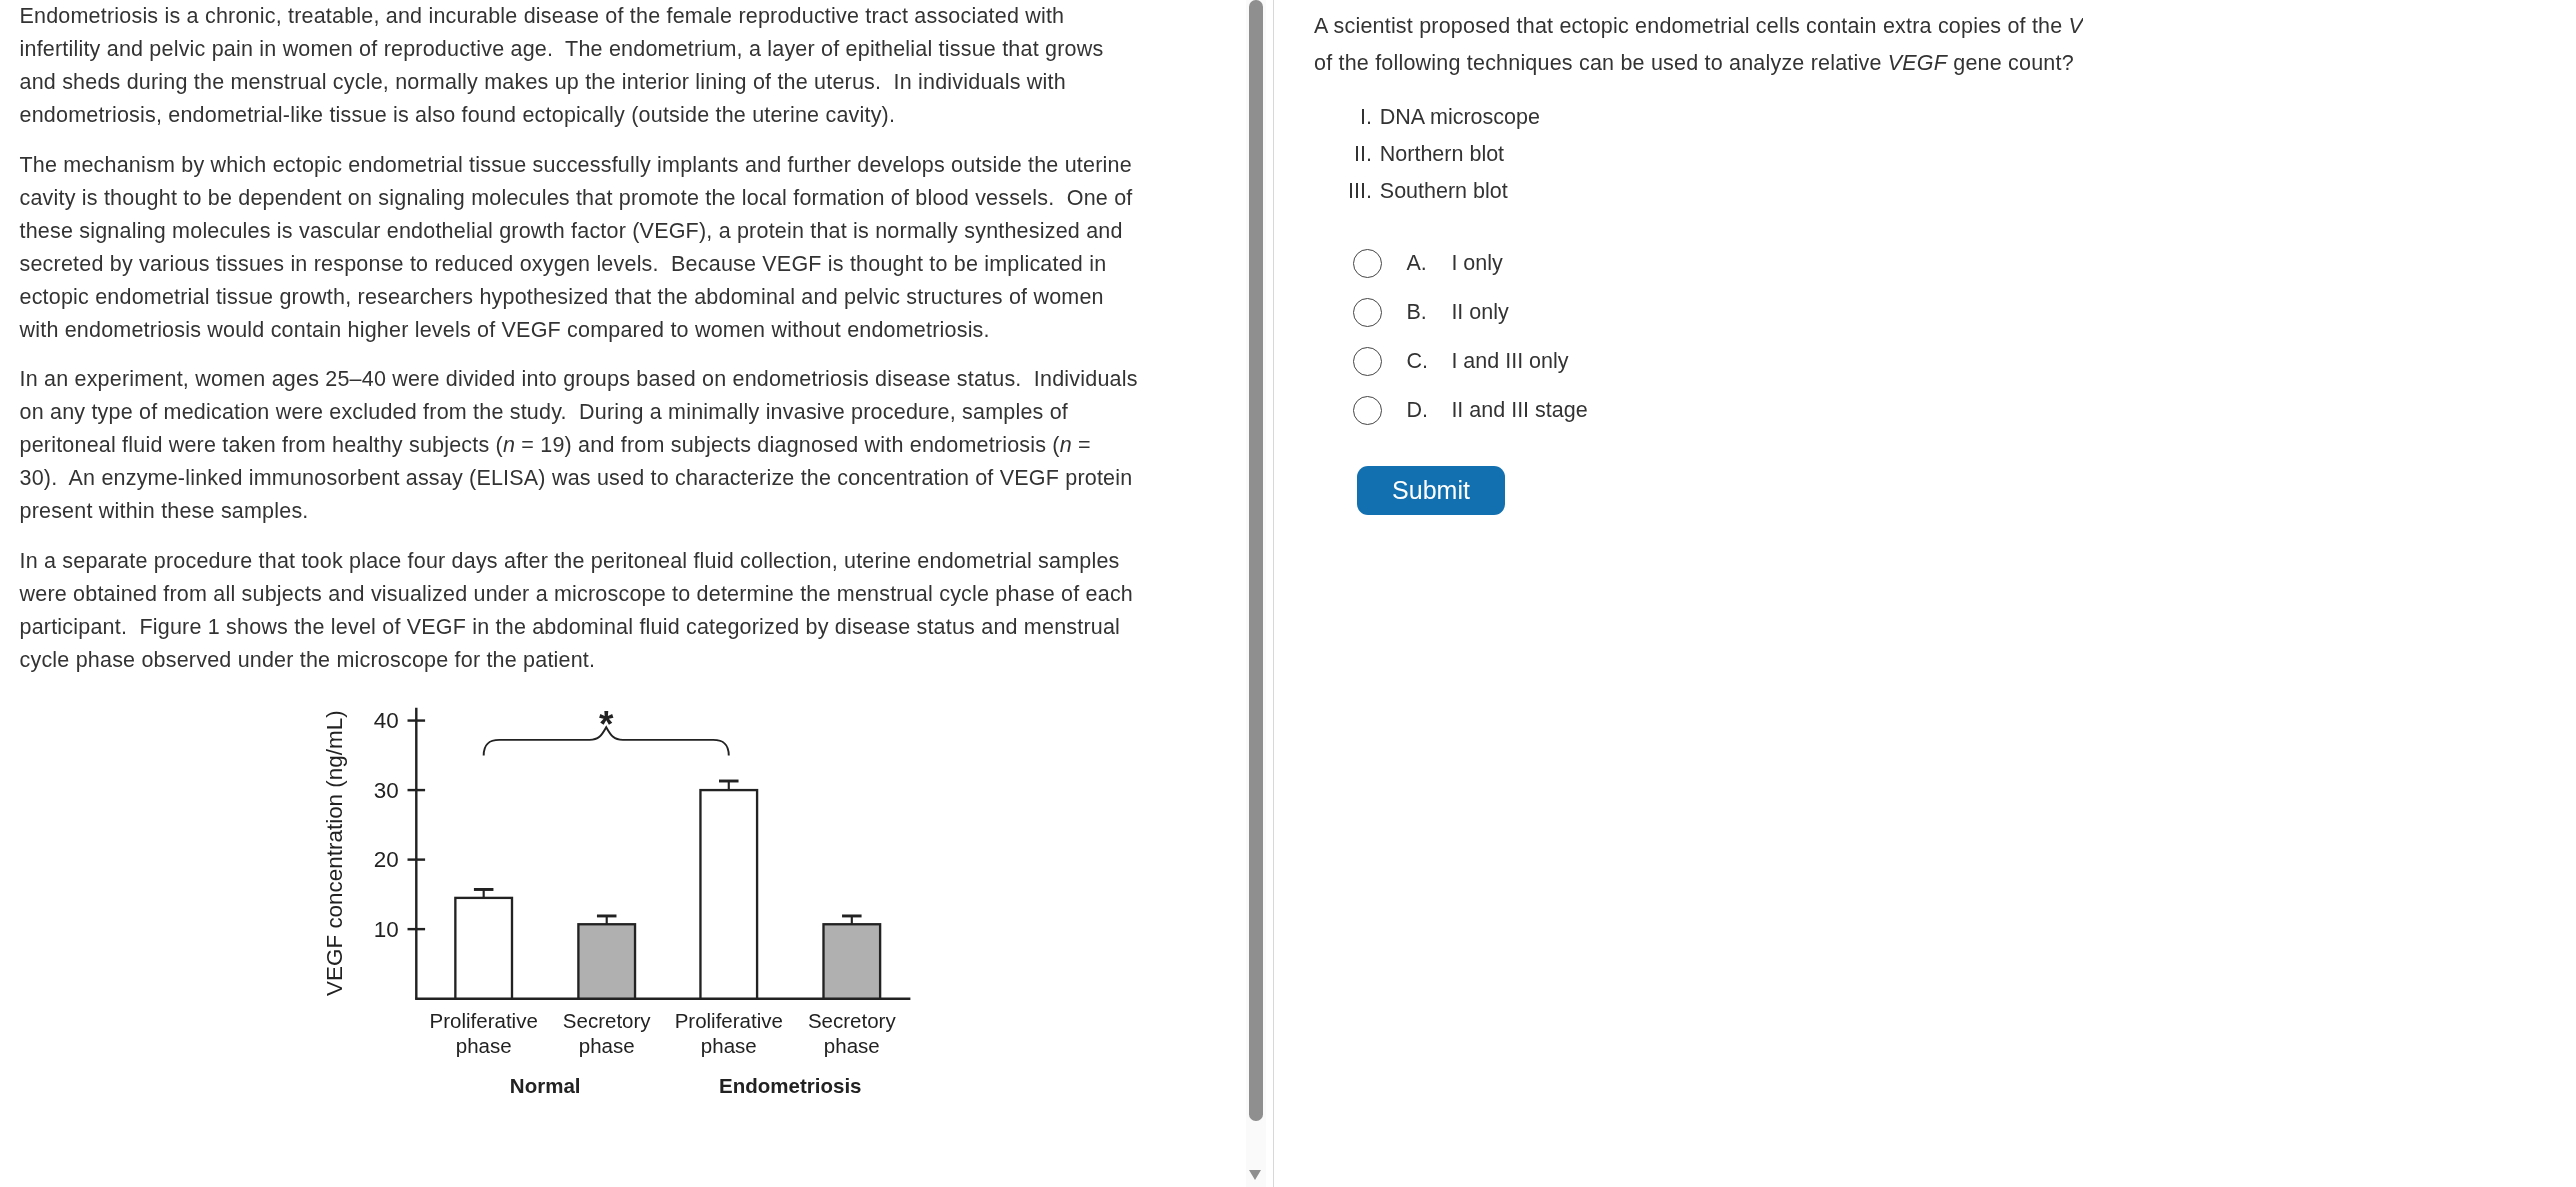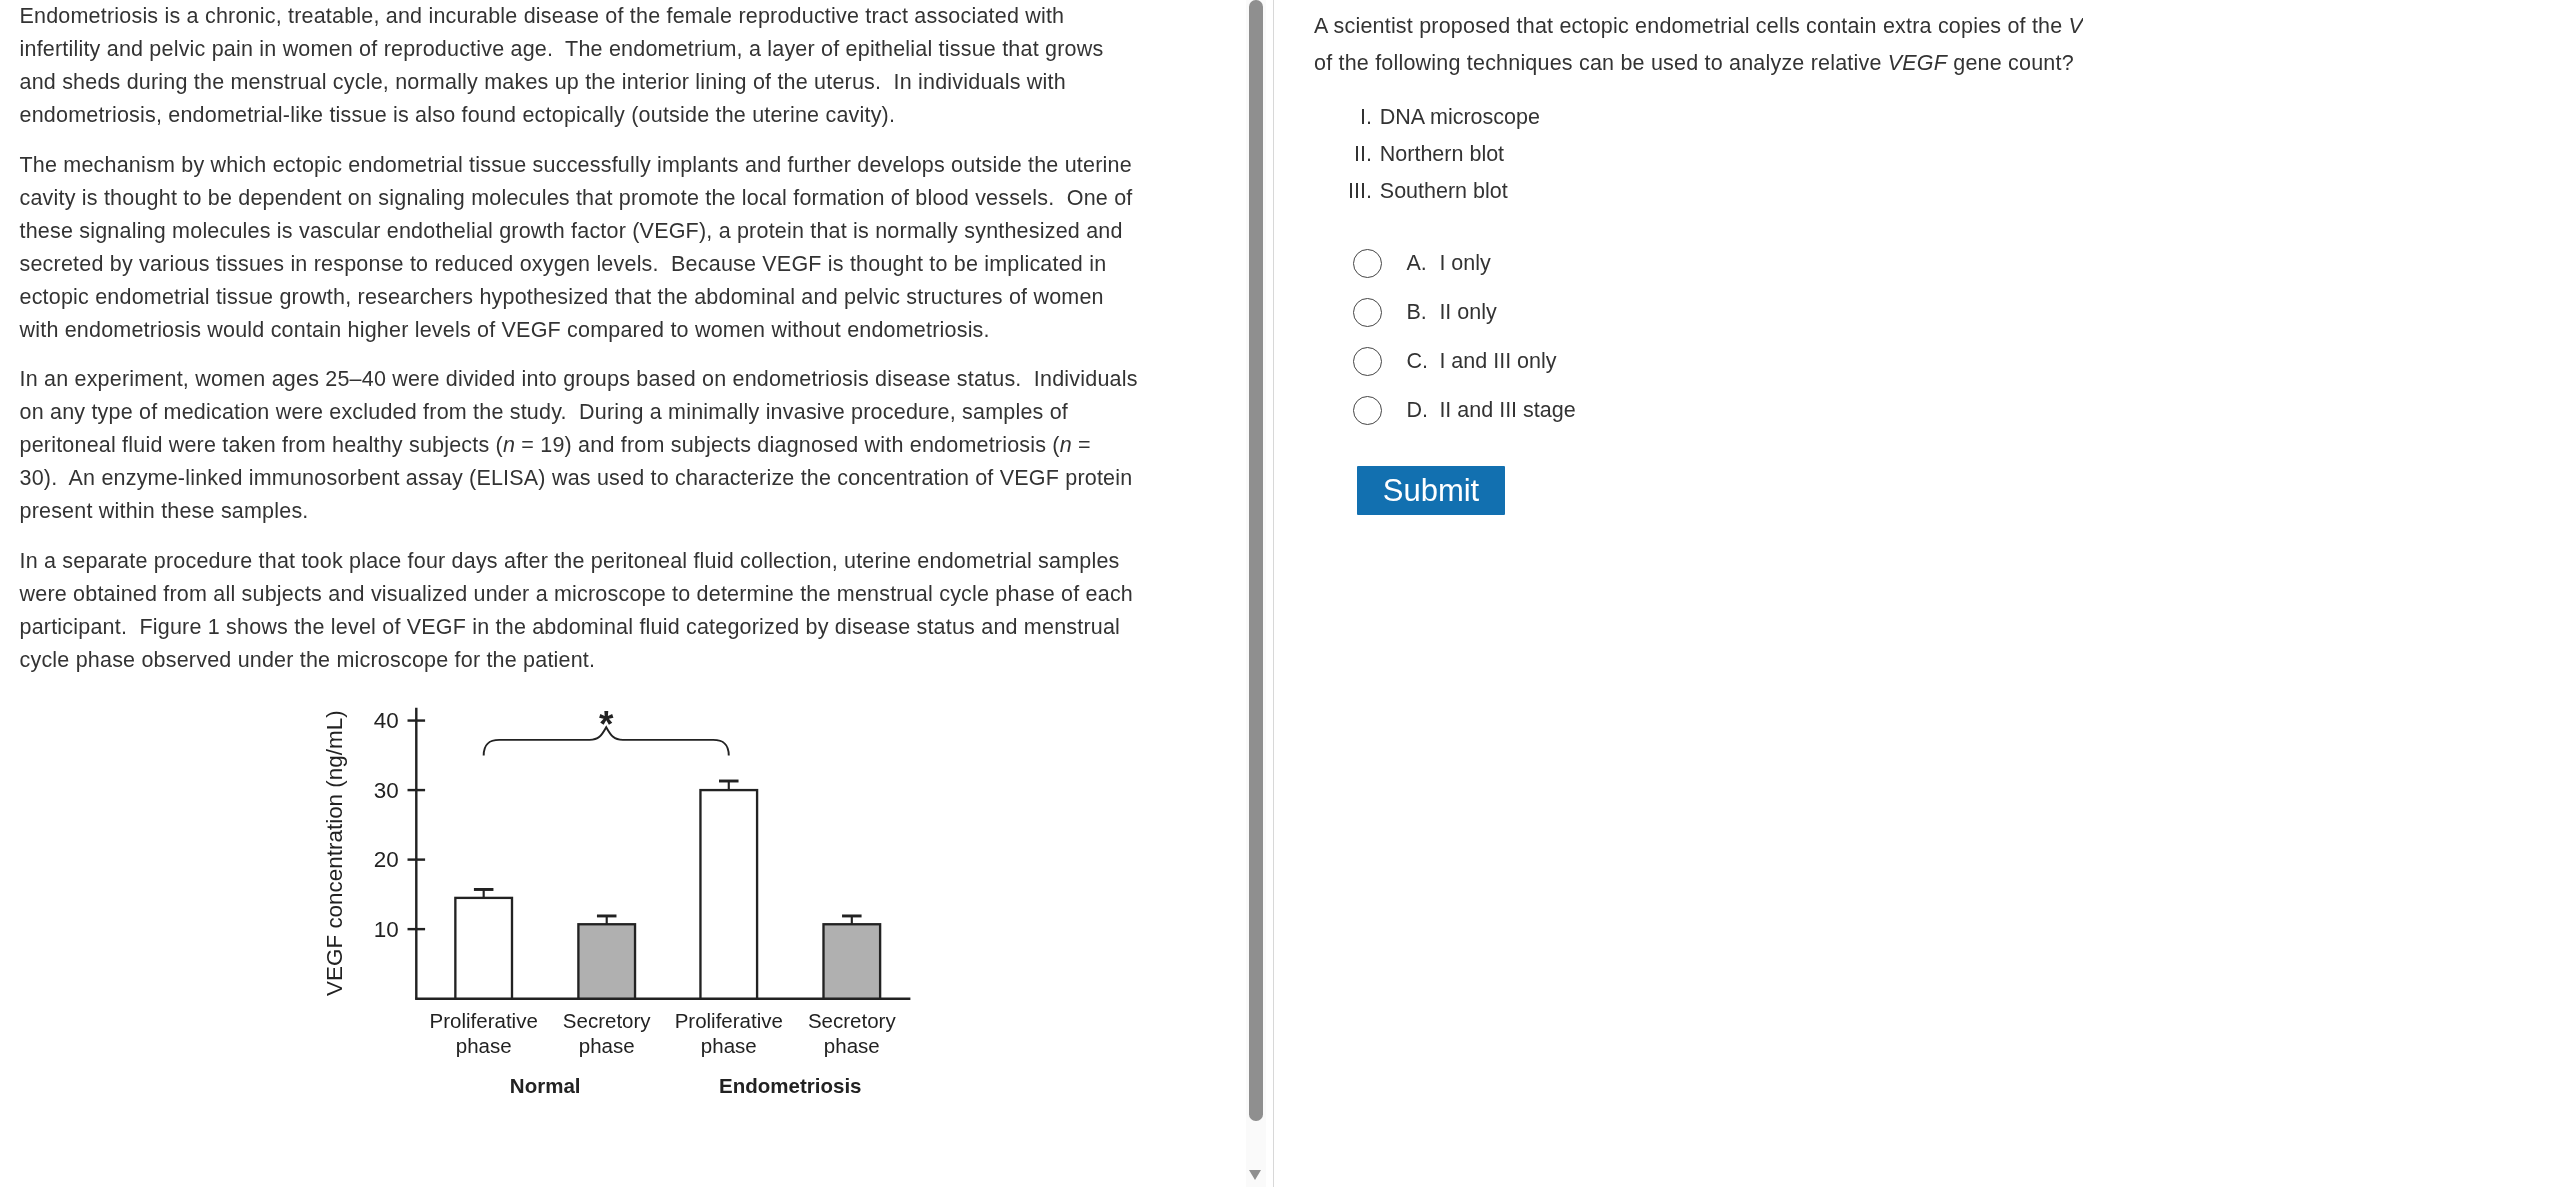--- a/index.html
+++ b/index.html
@@ -28,24 +28,24 @@
   .stem{position:absolute;left:40px;top:7.8px;width:1262px;line-height:37px;letter-spacing:0.2px;white-space:pre-wrap;}
   .numerals{position:absolute;left:39px;top:99px;}
   .numeral-row{display:flex;height:37px;line-height:37px;}
   .numeral-label{width:59px;text-align:right;}
   .numeral-text{margin-left:7.8px;}
 
   .choice{position:absolute;left:79px;height:31px;display:flex;align-items:center;cursor:pointer;}
   .choice-a{top:248px;} .choice-b{top:297px;} .choice-c{top:346px;} .choice-d{top:395px;}
   .radio{width:29px;height:29px;box-sizing:border-box;border:1.5px solid #454545;border-radius:50%;background:#fff;flex:0 0 auto;}
   .choice-letter{margin-left:24.4px;width:33px;}
-  .choice-text{margin-left:0;}
+  .choice-text{margin-left:12px;}
 
   .submit-btn{position:absolute;left:83px;top:466px;width:148px;height:49px;background:#1270b0;color:#fff;
-    font-family:inherit;font-size:31px;border:none;border-radius:1px;display:flex;align-items:center;justify-content:center;cursor:pointer;}
+    font-family:inherit;font-size:25px;border:none;border-radius:11px;display:flex;align-items:center;justify-content:center;cursor:pointer;}
 </style>
 </head>
 <body>
 
 <div class="page">
 
   <div class="passage">
     <p>Endometriosis is a chronic, treatable, and incurable disease of the female reproductive tract associated with<br>infertility and pelvic pain in women of reproductive age.  The endometrium, a layer of epithelial tissue that grows<br>and sheds during the menstrual cycle, normally makes up the interior lining of the uterus.  In individuals with<br>endometriosis, endometrial-like tissue is also found ectopically (outside the uterine cavity).</p>
     <p>The mechanism by which ectopic endometrial tissue successfully implants and further develops outside the uterine<br>cavity is thought to be dependent on signaling molecules that promote the local formation of blood vessels.  One of<br>these signaling molecules is vascular endothelial growth factor (VEGF), a protein that is normally synthesized and<br>secreted by various tissues in response to reduced oxygen levels.  Because VEGF is thought to be implicated in<br>ectopic endometrial tissue growth, researchers hypothesized that the abdominal and pelvic structures of women<br>with endometriosis would contain higher levels of VEGF compared to women without endometriosis.</p>
     <p>In an experiment, women ages 25–40 were divided into groups based on endometriosis disease status.  Individuals<br>on any type of medication were excluded from the study.  During a minimally invasive procedure, samples of<br>peritoneal fluid were taken from healthy subjects (<i>n</i> = 19) and from subjects diagnosed with endometriosis (<i>n</i> =<br>30).  An enzyme-linked immunosorbent assay (ELISA) was used to characterize the concentration of VEGF protein<br>present within these samples.</p>

